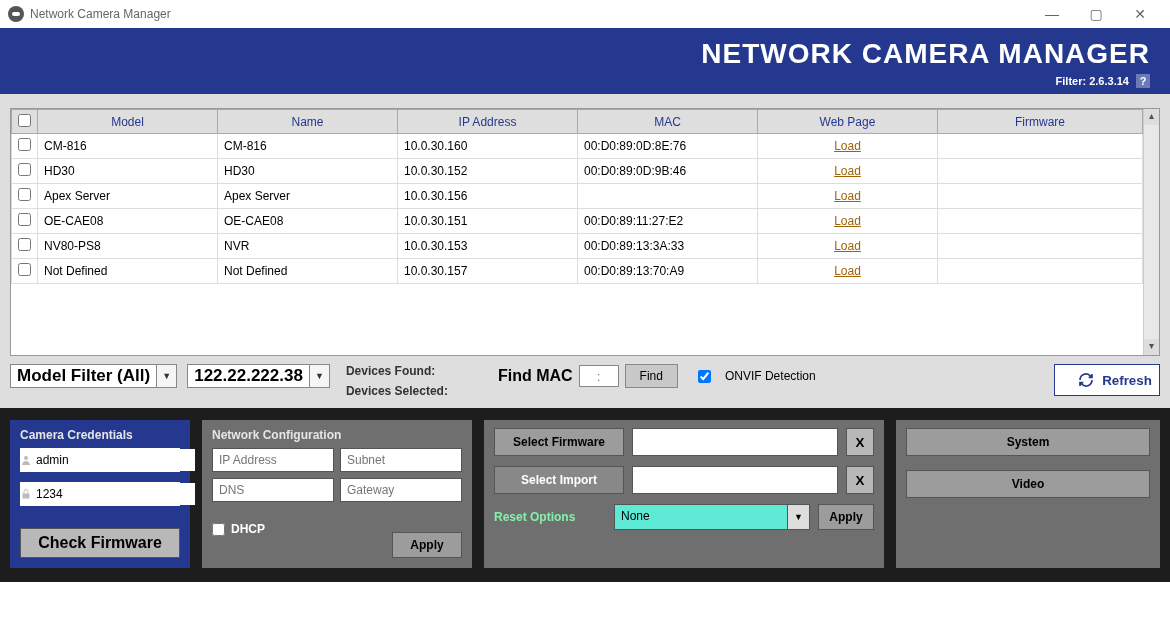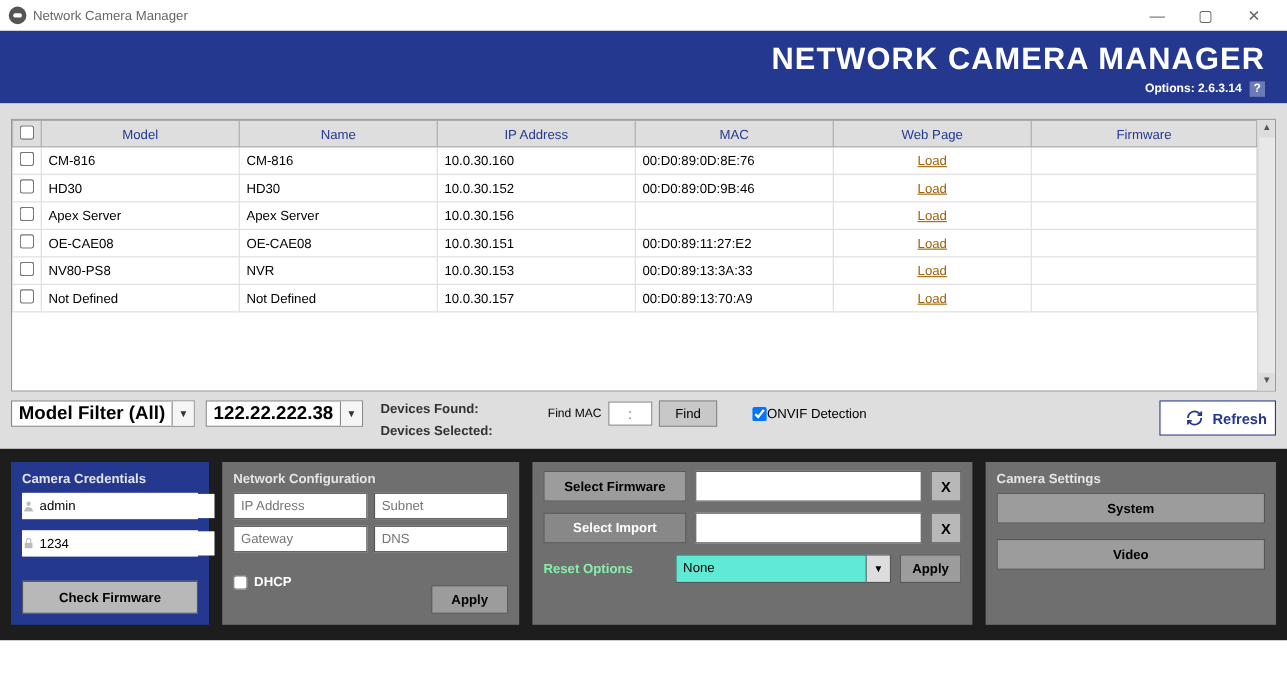--- a/index.html
+++ b/index.html
@@ -44,40 +44,40 @@
 .col-fw { width: auto; }
 
 .filter-row { display: flex; align-items: flex-start; padding: 8px 0 10px; gap: 10px; }
 .dropdown { display: inline-flex; align-items: stretch; border: 1px solid #888; background: #fff; height: 24px; }
 .dropdown .dd-text { padding: 3px 6px; font-size: 17px; font-weight: bold; line-height: 16px; }
 .dropdown .dd-arrow { width: 20px; border-left: 1px solid #888; display: flex; align-items: center; justify-content: center; background: #f5f5f5; font-size: 9px; color: #333; }
 
 .status-col { display: flex; flex-direction: column; gap: 6px; font-weight: bold; font-size: 12px; color: #333; margin-left: 6px; }
 
 .findmac { display: flex; align-items: center; gap: 6px; margin-left: auto; }
-.findmac label { font-weight: normal; font-size: 11px; }
+.findmac label { font-weight: bold; font-size: 16px; }
 .mac-input { width: 40px; height: 22px; border: 1px solid #888; text-align: center; }
 .find-btn { height: 24px; padding: 0 14px; background: #c8c8c8; border: 1px solid #888; font-size: 12px; }
 
-.onvif { display: flex; align-items: center; gap: 0; margin-left: 12px; font-size: 12px; justify-content: space-between; }
+.onvif { display: flex; align-items: center; gap: 14px; font-size: 12px; justify-content: space-between; }
 
 .refresh { margin-left: auto; }
 .refresh-btn { height: 32px; width: 106px; border: 1px solid #25388f; background: #fff; color: #25388f; font-weight: bold; display: flex; align-items: center; justify-content: center; gap: 8px; padding-left: 16px; }
 .refresh-btn svg { width: 16px; height: 16px; }
 
 .bottom-panels { background: #1d1d1d; padding: 12px 10px 14px; display: flex; gap: 12px; align-items: stretch; }
 
 .panel { background: #6f6f6f; padding: 8px 10px 10px; position: relative; }
 .panel .panel-title { color: #e5e5e5; font-size: 12px; font-weight: bold; margin-bottom: 6px; }
 
 .panel.cred { background: #25388f; width: 180px; }
 .panel.cred .field { display: flex; align-items: center; background: #fff; height: 24px; margin-bottom: 10px; }
 .panel.cred .field .icon { width: 20px; height: 24px; display: flex; align-items: center; justify-content: center; color: #888; }
 .panel.cred .field input { border: none; flex: 1; height: 22px; padding: 0 4px; outline: none; font-size: 12px; }
-.check-fw-btn { width: 100%; height: 30px; background: #b8b8b8; border: 1px solid #555; font-weight: bold; font-size: 12px; margin-top: 12px; }
+.check-fw-btn { width: 100%; height: 30px; background: #b8b8b8; border: 1px solid #555; font-weight: bold; font-size: 16px; margin-top: 12px; }
 
 .panel.net { width: 270px; }
 .net-grid { display: grid; grid-template-columns: 1fr 1fr; gap: 6px; }
 .net-grid input { height: 24px; border: 1px solid #555; padding: 0 6px; font-size: 12px; background: #fff; color: #888; width: 100%; }
 .dhcp-row { display: flex; align-items: center; gap: 6px; margin-top: 20px; color: #fff; font-weight: bold; }
 .apply-btn { position: absolute; right: 10px; bottom: 10px; width: 70px; height: 26px; background: #9c9c9c; border: 1px solid #555; font-size: 12px; font-weight: bold; }
 
 .panel.firmware { width: 400px; }
 .fw-row { display: flex; align-items: center; gap: 8px; margin-bottom: 10px; }
 .fw-btn { width: 130px; height: 28px; background: #9c9c9c; border: 1px solid #555; font-size: 12px; font-weight: bold; }
@@ -106,21 +106,21 @@
     <div class="win-btn">—</div>
     <div class="win-btn">▢</div>
     <div class="win-btn">✕</div>
   </div>
 </div>
 
 <div class="app">
   <div class="header">
     <h1>NETWORK CAMERA MANAGER</h1>
     <div class="version-row">
-      <span>Options:</span>
+      <span>Filter:</span>
       <span>2.6.3.14</span>
       <span class="help">?</span>
     </div>
   </div>
 
   <div class="grid-area">
     <div class="table-wrap">
       <div class="table-scroll">
         <table class="grid">
           <thead>
@@ -258,22 +258,22 @@
         <input value="1234" style="">
       </div>
       <button class="check-fw-btn">Check Firmware</button>
     </div>
 
     <div class="panel net">
       <div class="panel-title">Network Configuration</div>
       <div class="net-grid">
         <input placeholder="IP Address" style="">
         <input placeholder="Subnet" style="">
+        <input placeholder="DNS" style="">
         <input placeholder="Gateway" style="">
-        <input placeholder="DNS" style="">
       </div>
       <div class="dhcp-row">
         <input type="checkbox" style="">
         <span>DHCP</span>
       </div>
       <button class="apply-btn">Apply</button>
     </div>
 
     <div class="panel firmware">
       <div class="fw-row">
@@ -290,18 +290,17 @@
         <label>Reset Options</label>
         <div class="reset-select">
           <div class="sel-text">None</div>
           <div class="sel-arrow">▼</div>
         </div>
         <button class="reset-apply">Apply</button>
       </div>
     </div>
 
     <div class="panel settings">
-      <div class="panel-title">Camera Settings</div>
       <button class="settings-btn">System</button>
       <button class="settings-btn">Video</button>
     </div>
   </div>
 </div>
 
 </body></html>

